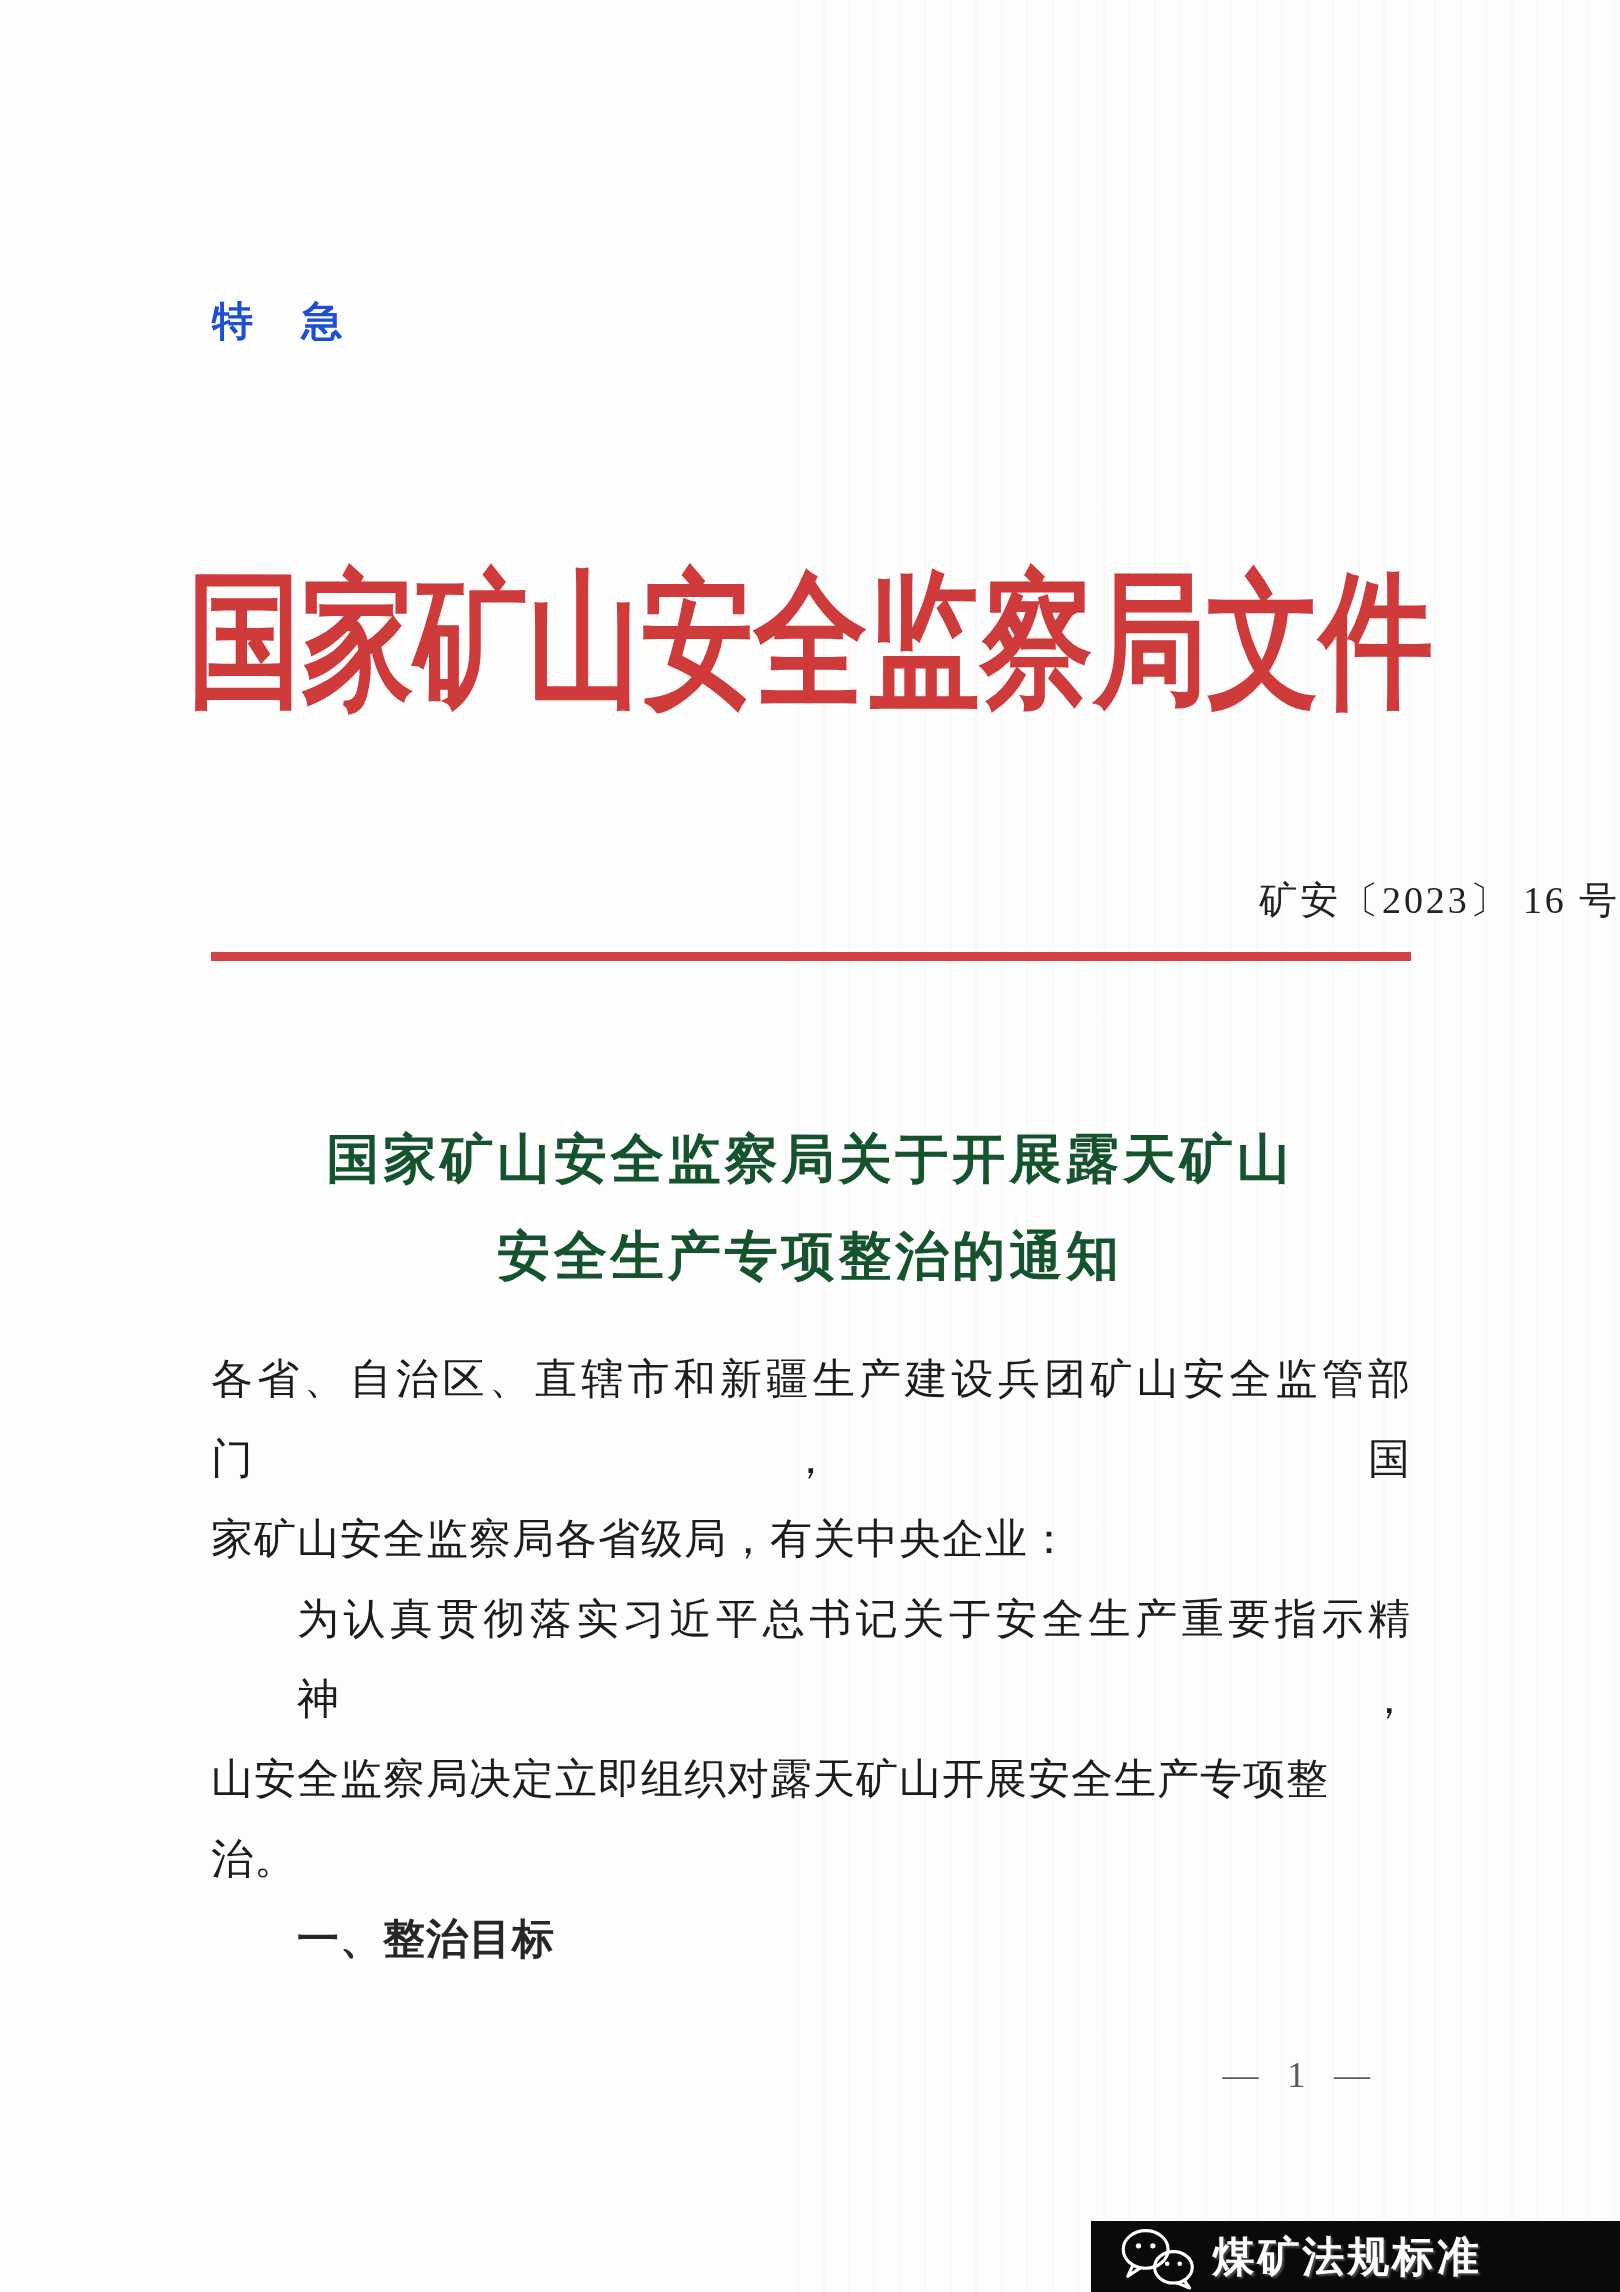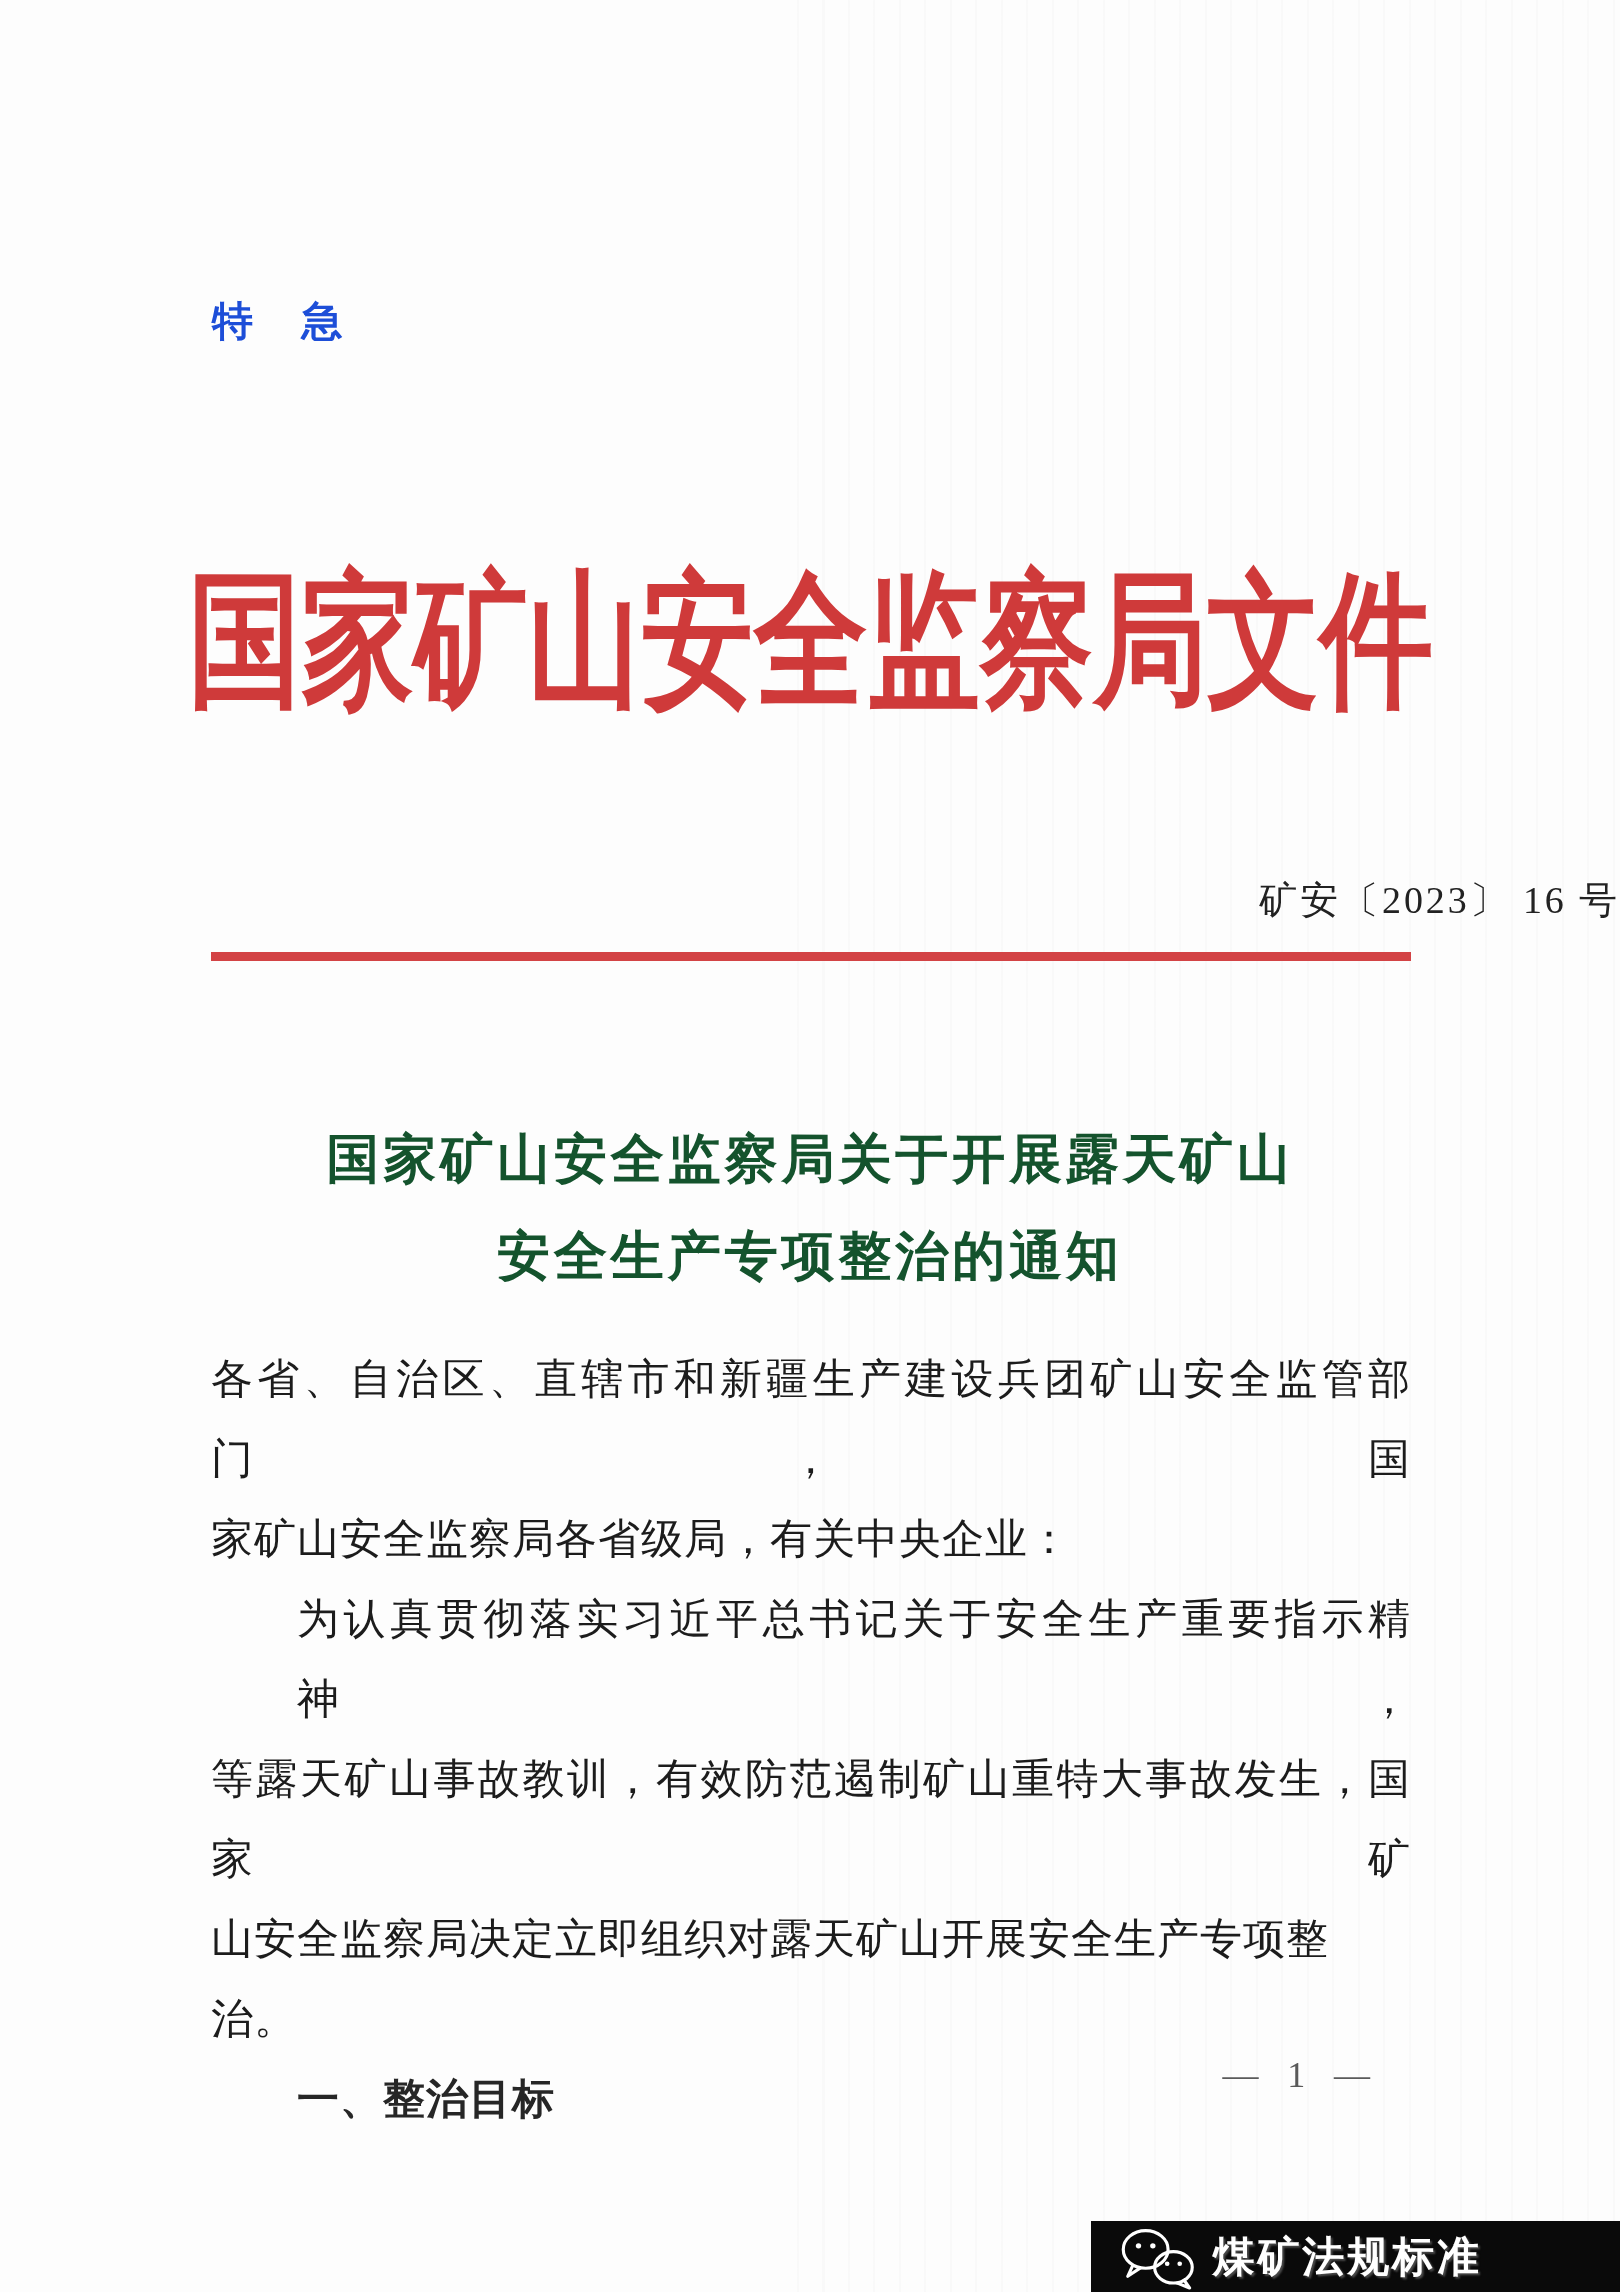--- a/index.html
+++ b/index.html
@@ -152,21 +152,20 @@
 
   <div class="notice-title">
     <div>国家矿山安全监察局关于开展露天矿山</div>
     <div>安全生产专项整治的通知</div>
   </div>
 
   <div class="doc-body">
       <div class="body-line justify" style="padding-left: 0px;">各省、自治区、直辖市和新疆生产建设兵团矿山安全监管部门，国</div>
       <div class="body-line" style="padding-left: 0px;">家矿山安全监察局各省级局，有关中央企业：</div>
       <div class="body-line justify" style="padding-left: 86px;">为认真贯彻落实习近平总书记关于安全生产重要指示精神，</div>
-      <div class="body-line justify" style="padding-left: 0px;">等露天矿山事故教训，有效防范遏制矿山重特大事故发生，国家矿</div>
       <div class="body-line" style="padding-left: 0px;">山安全监察局决定立即组织对露天矿山开展安全生产专项整治。</div>
       <div class="body-line bold" style="padding-left: 86px;">一、整治目标</div>
     </div>
 
   <div class="page-number">— 1 —</div>
 
   <div class="watermark-bar">
     <span class="wechat-icon">
       <svg width="86" height="65" viewBox="0 0 96 72">
         <g fill="none" stroke="#ffffff" stroke-width="3.5" stroke-linejoin="round">

